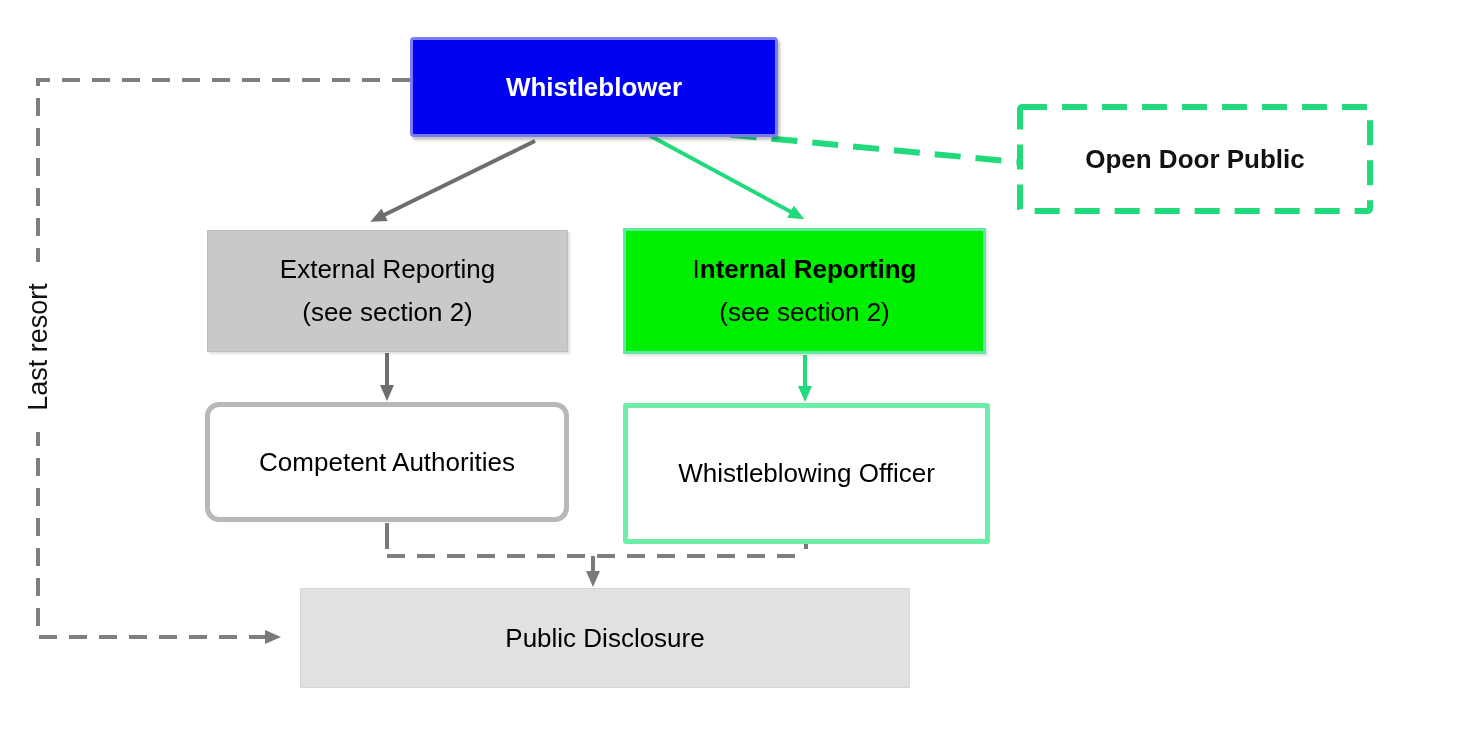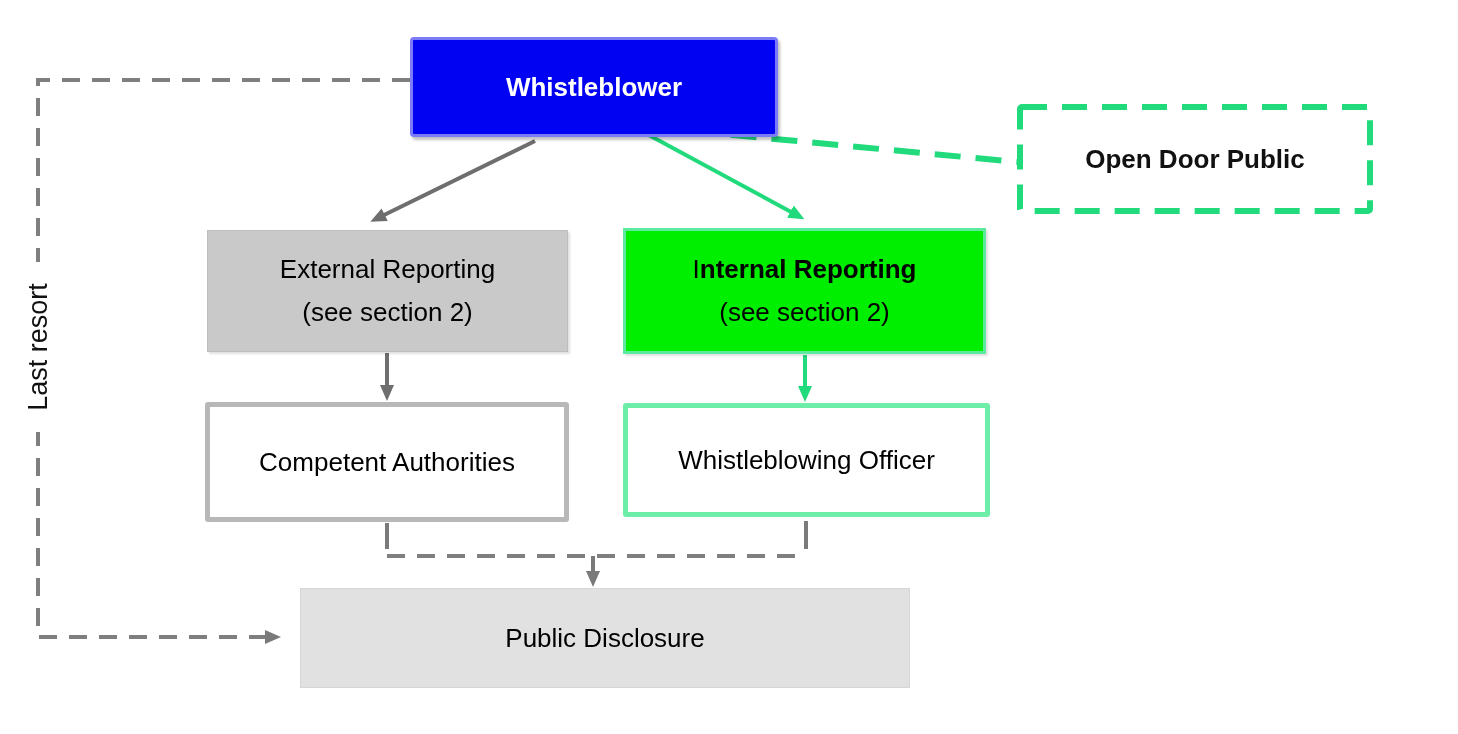--- a/index.html
+++ b/index.html
@@ -56,24 +56,24 @@
     background: #00ee00;
     border: 3px solid #5ce9a0;
     box-shadow: 2px 2px 2px rgba(0,0,0,0.12);
     text-align: center;
   }
   .node-internal .title .rest { font-weight: 700; }
   .node-competent {
     left: 205px; top: 402px; width: 364px; height: 120px;
     background: #ffffff;
     border: 5px solid #b8b8b8;
-    border-radius: 3px;
+    border-radius: 14px;
   }
   .node-officer {
-    left: 623px; top: 403px; width: 367px; height: 114px;
+    left: 623px; top: 403px; width: 367px; height: 141px;
     background: #ffffff;
     border: 5px solid #6ceda8;
     border-radius: 3px;
   }
   .node-public {
     left: 300px; top: 588px; width: 610px; height: 100px;
     background: #e1e1e1;
     border: 1px solid #d6d6d6;
   }
   .last-resort-label {

